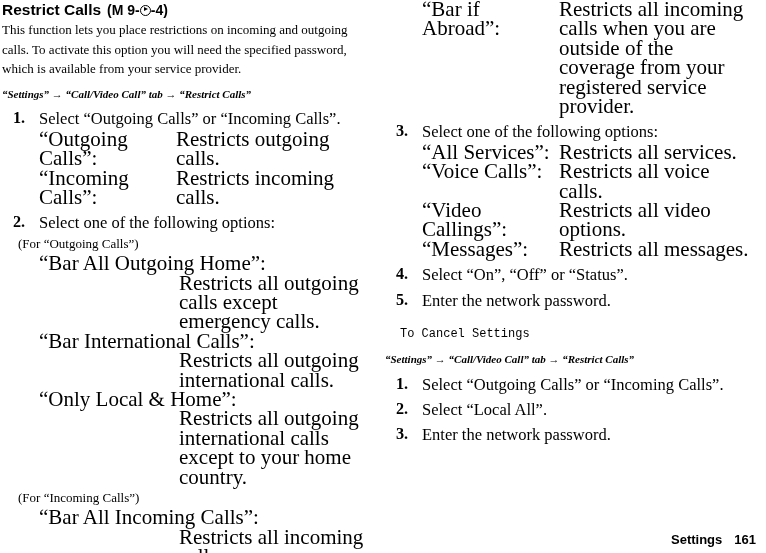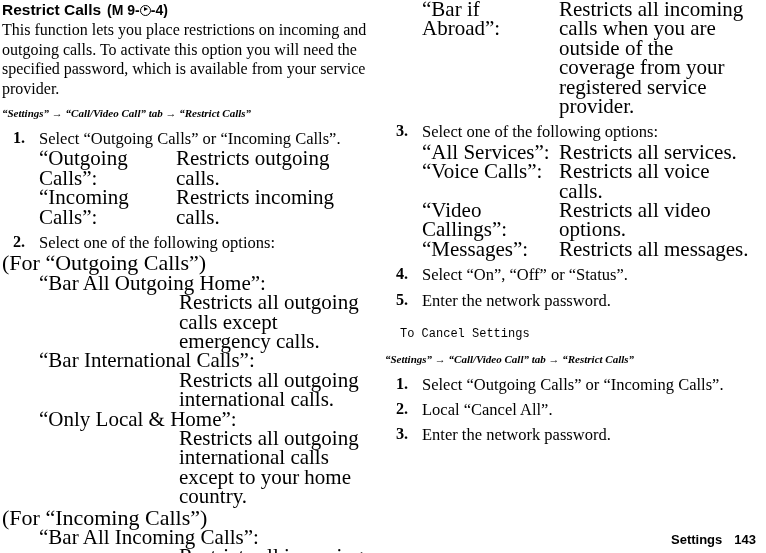--- a/index.html
+++ b/index.html
@@ -69,21 +69,21 @@
     top: 1.4px;
     width: 0;
     height: 0;
     border-top: 2.9px solid transparent;
     border-bottom: 2.9px solid transparent;
     border-left: 4.6px solid #000;
   }
 
   
   .intro {
-    font-size: 16px;
+    font-size: 13px;
     line-height: 19.6px;
     margin: 0;
     padding: 0 2px 0 0;
     text-align: left;
   }
 
   .breadcrumb {
     font-weight: bold;
     font-style: italic;
     font-size: 11px;
@@ -134,23 +134,23 @@
   
   .defrow-stacked { padding-left: 37px; }
   .defrow-stacked .term { display: block; }
   .defrow-stacked .desc {
     display: block;
     margin-left: 140px;
     width: 190px;
   }
 
   .paren-line {
-    font-size: 22px;
+    font-size: 13px;
     line-height: 19.4px;
-    margin: 1px 0 0 0;
+    margin: 1px 0 0 16px;
     padding-left: 0px;
   }
 
   
   .col-right .defrow-inline .term { width: 137px; }
   .col-right .defrow-inline .desc { width: 195px; }
 
   
   .footer {
     position: absolute;
@@ -274,25 +274,25 @@
       <span class="arr">→</span>
       <span>“Call/Video Call” tab</span>
       <span class="arr">→</span>
       <span>“Restrict Calls”</span>
     </p>
 
     <p class="step">
       <span class="num">1.</span><span>Select “Outgoing Calls” or “Incoming Calls”.</span>
     </p>
     <p class="step">
-      <span class="num">2.</span><span>Local “Cancel All”.</span>
+      <span class="num">2.</span><span>Select “Local All”.</span>
     </p>
     <p class="step">
       <span class="num">3.</span><span>Enter the network password.</span>
     </p>
 
   </div>
 
   <div class="footer">
-    <span class="sec">Settings</span><span>143</span>
+    <span class="sec">Settings</span><span>161</span>
   </div>
 
 </div>
 
 </body></html>

